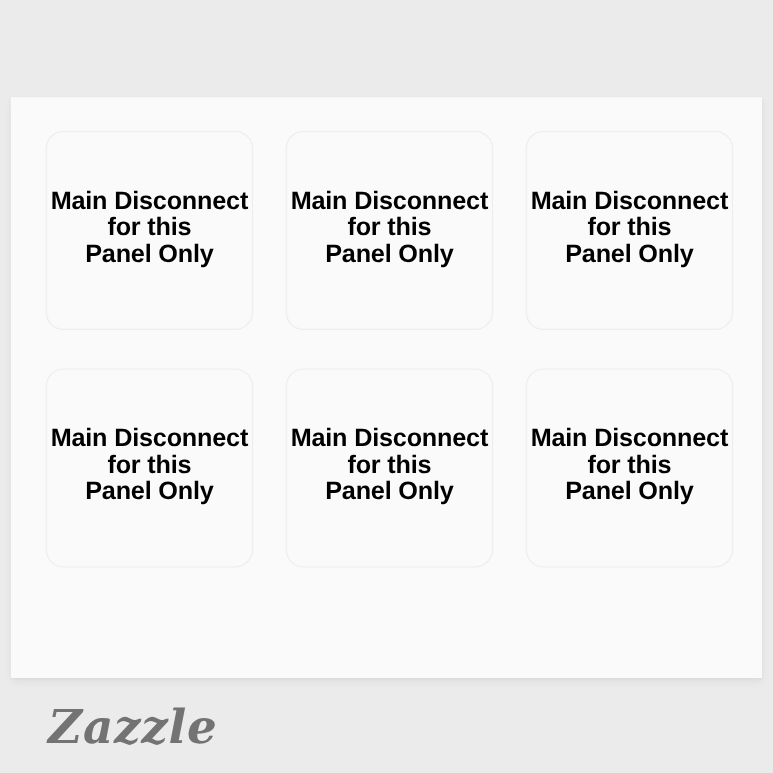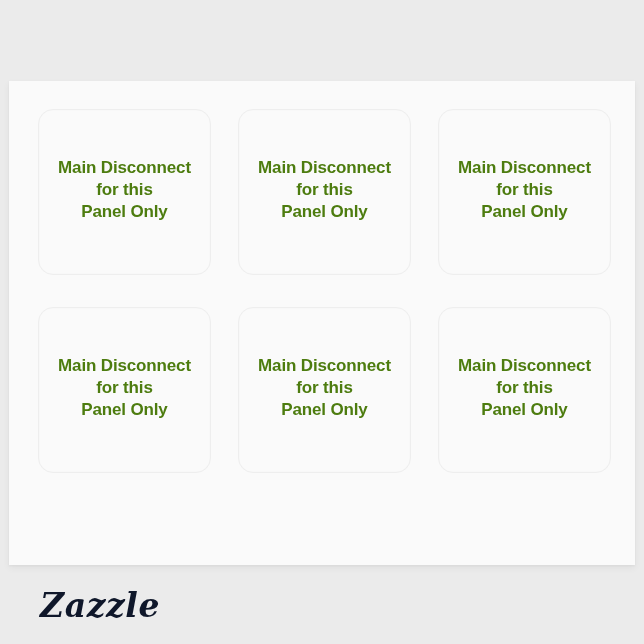--- a/index.html
+++ b/index.html
@@ -58,41 +58,41 @@
     display: flex;
     align-items: center;
     justify-content: center;
   }
 
   .label-text {
     width: 100%;
     text-align: center;
     font-family: "Liberation Sans", sans-serif;
     font-weight: bold;
-    font-size: 17px;
+    font-size: 21px;
     line-height: 22px;
     letter-spacing: -0.15px;
-    color: #4d7c0f;
+    color: #000000;
     transform: translateY(-2px);
     white-space: pre-line;
     -webkit-font-smoothing: antialiased;
   }
 
   
   #brand-logo {
     position: absolute;
     left: 31px;
     top: 505px;
     font-family: "DejaVu Serif", serif;
     font-style: italic;
     font-weight: bold;
-    font-size: 33px;
+    font-size: 39px;
     line-height: 40px;
     letter-spacing: 0.6px;
-    color: #0f172a;
+    color: #737373;
     -webkit-font-smoothing: antialiased;
   }
 </style>
 </head>
 <body>
 
 <div id="stage">
 
   <div id="sticker-sheet">
 

